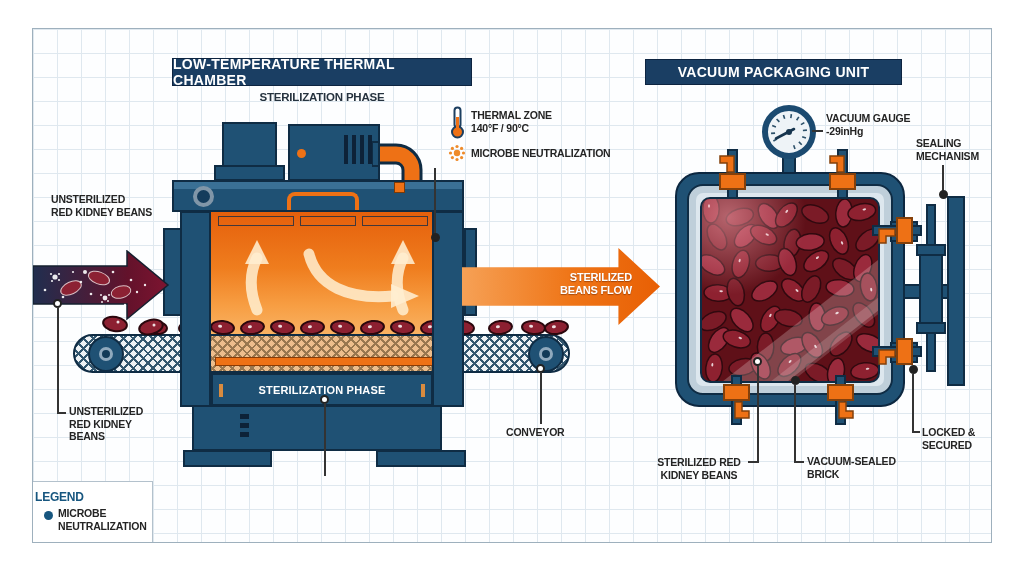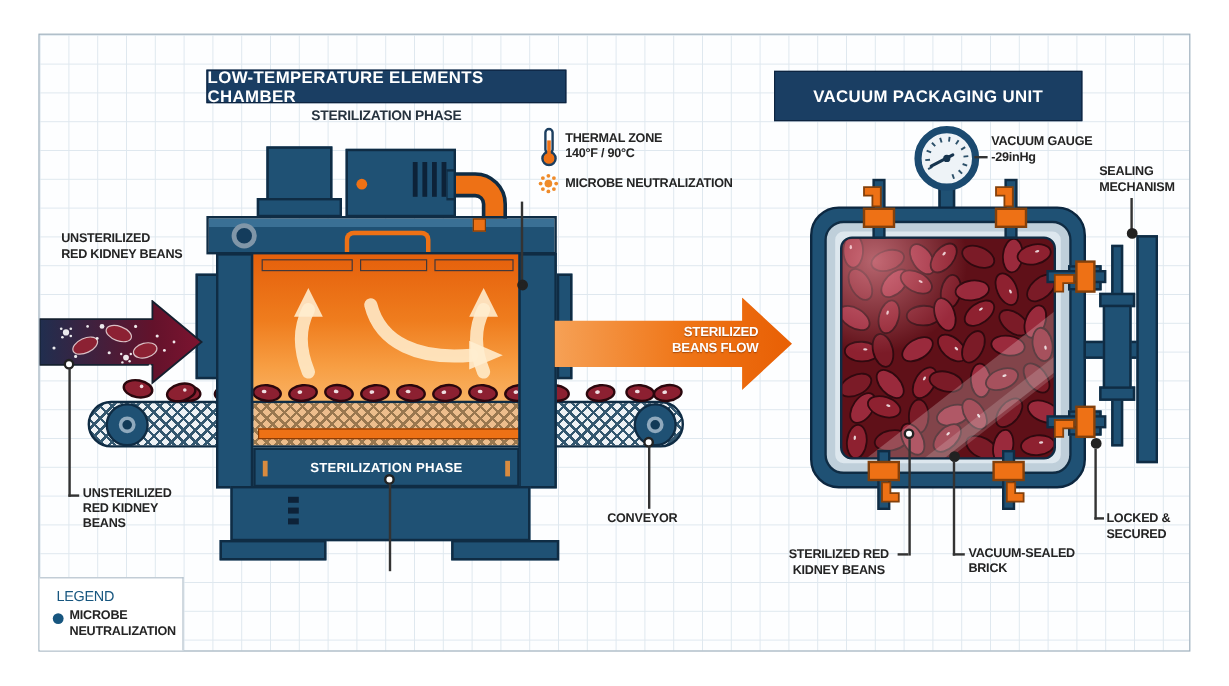--- a/index.html
+++ b/index.html
@@ -31,23 +31,23 @@
   .legend-box{position:absolute;left:33px;top:481px;width:120px;height:61px;background:#fff;
     border-top:1px solid #b3c1cc;border-right:1px solid #b3c1cc}
 </style>
 </head>
 <body>
 
 <div id="stage">
 
   <div class="grid-panel"></div>
 
-  <div class="titlebar" style="left:172px;top:58px;width:300px;height:28px">LOW-TEMPERATURE ELEMENTS CHAMBER</div>
+  <div class="titlebar" style="left:172px;top:58px;width:300px;height:28px">LOW-TEMPERATURE THERMAL CHAMBER</div>
   <div class="lbl" style="left:172px;top:91px;width:300px;text-align:center;font-size:11.5px;color:#26333f">STERILIZATION PHASE</div>
-  <div class="titlebar" style="left:645px;top:59px;width:257px;height:42px">VACUUM PACKAGING UNIT</div>
+  <div class="titlebar" style="left:645px;top:59px;width:257px;height:26px">VACUUM PACKAGING UNIT</div>
 
   <div>
 
     <div class="abs" style="left:197px;top:211px;width:236px;height:126px;background:linear-gradient(180deg,#e55f0b,#ef7d1e 45%,#f79e43 75%,#f9b466)"></div>
     <div class="vent" style="left:218px;width:76px"></div>
     <div class="vent" style="left:300px;width:56px"></div>
     <div class="vent" style="left:362px;width:66px"></div>
     <svg class="abs" style="left:197px;top:212px" width="236" height="124" viewBox="0 0 236 124">
       <g fill="none" stroke="rgba(255,238,208,.85)" stroke-width="11" stroke-linecap="round">
         <path d="M60,98 C52,78 52,62 60,46"></path>
@@ -372,19 +372,19 @@
   <div class="lbl" style="left:807px;top:455px">VACUUM-SEALED
 BRICK</div>
 
   <span class="dot dark" style="left:909px;top:365px"></span>
   <div class="line" style="left:912px;top:374px;width:2px;height:59px"></div>
   <div class="line" style="left:912px;top:431px;width:8px;height:2px"></div>
   <div class="lbl" style="left:922px;top:426px">LOCKED &amp;
 SECURED</div>
 
   <div class="legend-box">
-    <div style="position:absolute;left:14px;top:8px;font-weight:normal;font-size:12px;color:#17567f;letter-spacing:-.2px">LEGEND</div>
+    <div style="position:absolute;left:2px;top:8px;font-weight:bold;font-size:12px;color:#17567f;letter-spacing:-.2px">LEGEND</div>
     <span style="position:absolute;left:11px;top:29px;width:9px;height:9px;border-radius:50%;background:#17567f"></span>
     <div class="lbl" style="left:25px;top:25px;font-weight:bold">MICROBE
 NEUTRALIZATION</div>
   </div>
 
 </div>
 
 </body></html>

